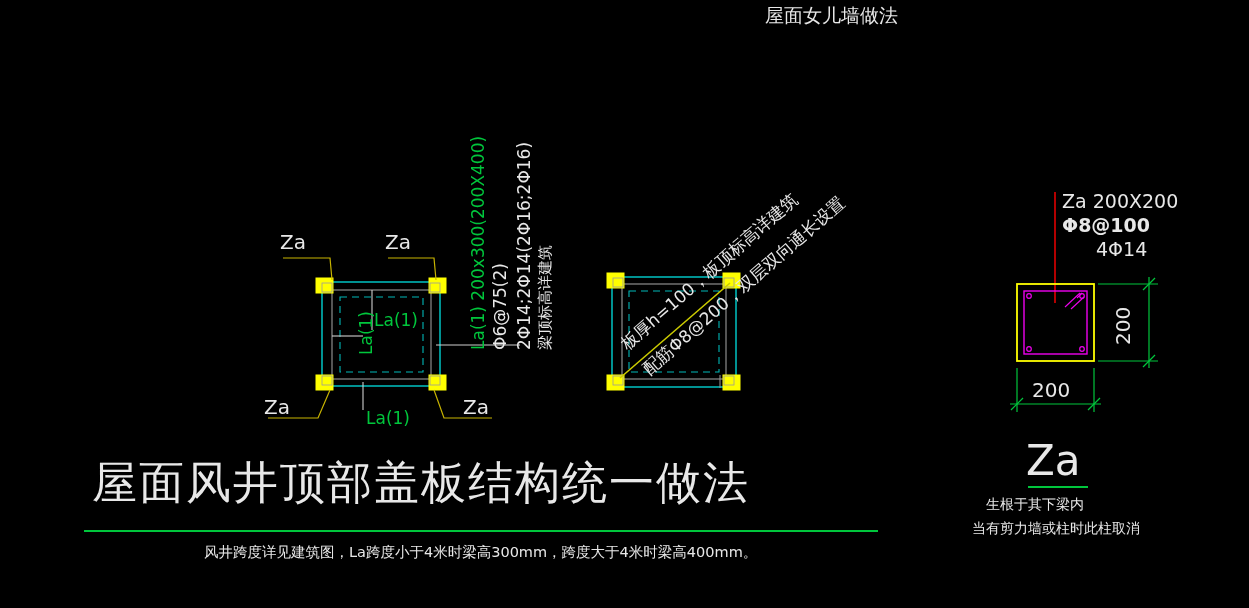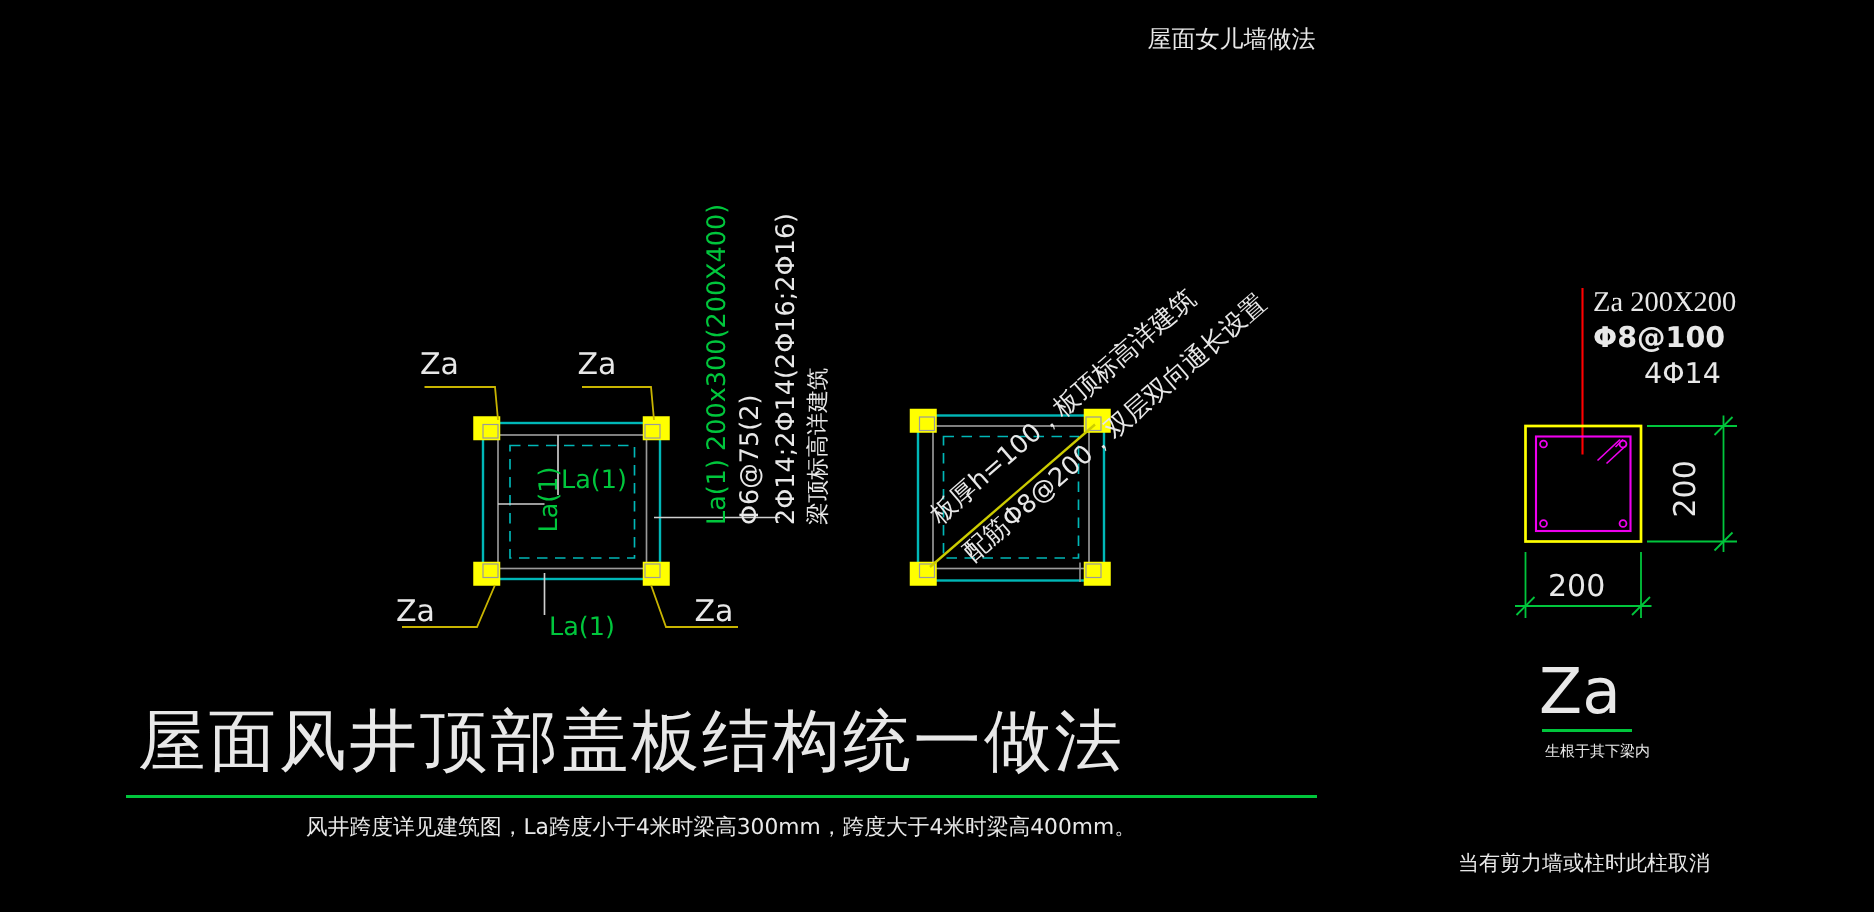--- a/index.html
+++ b/index.html
@@ -22,23 +22,22 @@
   }
   .txt {
     position: absolute;
     white-space: nowrap;
     line-height: 1;
     font-family: "DejaVu Sans", "Liberation Sans", sans-serif;
   }
   .white { color: #e8e8e8; }
   .green { color: #00c63c; }
   .title-cn {
-    font-family: Liberation Serif, serif;
+    font-family: Liberation Sans, sans-serif;
     letter-spacing: 2px;
-    margin-top: 12px;
   }
   .vert {
     transform-origin: 0 0;
   }
 </style>
 </head>
 <body>
 
 <svg id="canvas" viewBox="0 0 1249 608" xmlns="http://www.w3.org/2000/svg">
 
@@ -128,44 +127,44 @@
       <line x1="1088" y1="410" x2="1100" y2="398" stroke="#00c63c" stroke-width="1.2"></line>
     </g>
 
     <line x1="1028" y1="487" x2="1088" y2="487" stroke="#00c63c" stroke-width="2"></line>
   </g>
 
   <line x1="84" y1="531" x2="878" y2="531" stroke="#00c63c" stroke-width="2"></line>
 
 </svg>
 
-<div class="txt white" style="left:765px; top:18px; font-size:16px;">屋面女儿墙做法</div>
+<div class="txt white" style="left:765px; top:6px; font-size:19px;">屋面女儿墙做法</div>
 
 <div class="txt white" style="left:280px; top:232px; font-size:20px;">Za</div>
 <div class="txt white" style="left:385px; top:232px; font-size:20px;">Za</div>
 <div class="txt white" style="left:264px; top:397px; font-size:20px;">Za</div>
 <div class="txt white" style="left:463px; top:397px; font-size:20px;">Za</div>
 
 <div class="txt green vert" style="left:358px; top:355px; font-size:17px; transform:rotate(-90deg);">La(1)</div>
 <div class="txt green" style="left:374px; top:312px; font-size:17px;">La(1)</div>
 <div class="txt green" style="left:366px; top:410px; font-size:17px;">La(1)</div>
 
 <div class="txt vert" style="left:470px; top:350px; font-size:17px; color:#00c63c; transform:rotate(-90deg);">La(1) 200x300(200X400)</div>
 <div class="txt vert white" style="left:492px; top:350px; font-size:17px; transform:rotate(-90deg);">Φ6@75(2)</div>
 <div class="txt vert white" style="left:516px; top:350px; font-size:17px; transform:rotate(-90deg);">2Φ14;2Φ14(2Φ16;2Φ16)</div>
 <div class="txt vert white" style="left:538px; top:350px; font-size:15px; transform:rotate(-90deg);">梁顶标高详建筑</div>
 
 <div class="txt white" style="left:618px; top:340px; font-size:17px; transform:rotate(-41deg); transform-origin:0 0;">板厚h=100，板顶标高详建筑</div>
 <div class="txt white" style="left:640px; top:365px; font-size:17px; transform:rotate(-41deg); transform-origin:0 0;">配筋Φ8@200，双层双向通长设置</div>
 
-<div class="txt white" style="left:1062px; top:192px; font-size:19px;font-family:Liberation Serif, serif;">Za 200X200</div>
+<div class="txt white" style="left:1062px; top:192px; font-size:19px;">Za 200X200</div>
 <div class="txt white" style="left:1062px; top:216px; font-size:19px;font-weight:bold;">Φ8@100</div>
 <div class="txt white" style="left:1096px; top:240px; font-size:19px;">4Φ14</div>
 
 <div class="txt white vert" style="left:1113px; top:345px; font-size:20px; transform:rotate(-90deg);">200</div>
 <div class="txt white" style="left:1032px; top:380px; font-size:20px;">200</div>
 
 <div class="txt white" style="left:1026px; top:440px; font-size:42px;">Za</div>
-<div class="txt white" style="left:986px; top:497px; font-size:10px;margin-left:44px;">生根于其下梁内</div>
-<div class="txt white" style="left:972px; top:521px; font-size:14px;margin-top:48px;">当有剪力墙或柱时此柱取消</div>
+<div class="txt white" style="left:986px; top:497px; font-size:14px;">生根于其下梁内</div>
+<div class="txt white" style="left:972px; top:521px; font-size:14px;">当有剪力墙或柱时此柱取消</div>
 
 <div class="txt white title-cn" style="left:92px; top:460px; font-size:45px;">屋面风井顶部盖板结构统一做法</div>
 <div class="txt white" style="left:204px; top:545px; font-size:14.5px;">风井跨度详见建筑图，La跨度小于4米时梁高300mm，跨度大于4米时梁高400mm。</div>
 
 </body></html>

